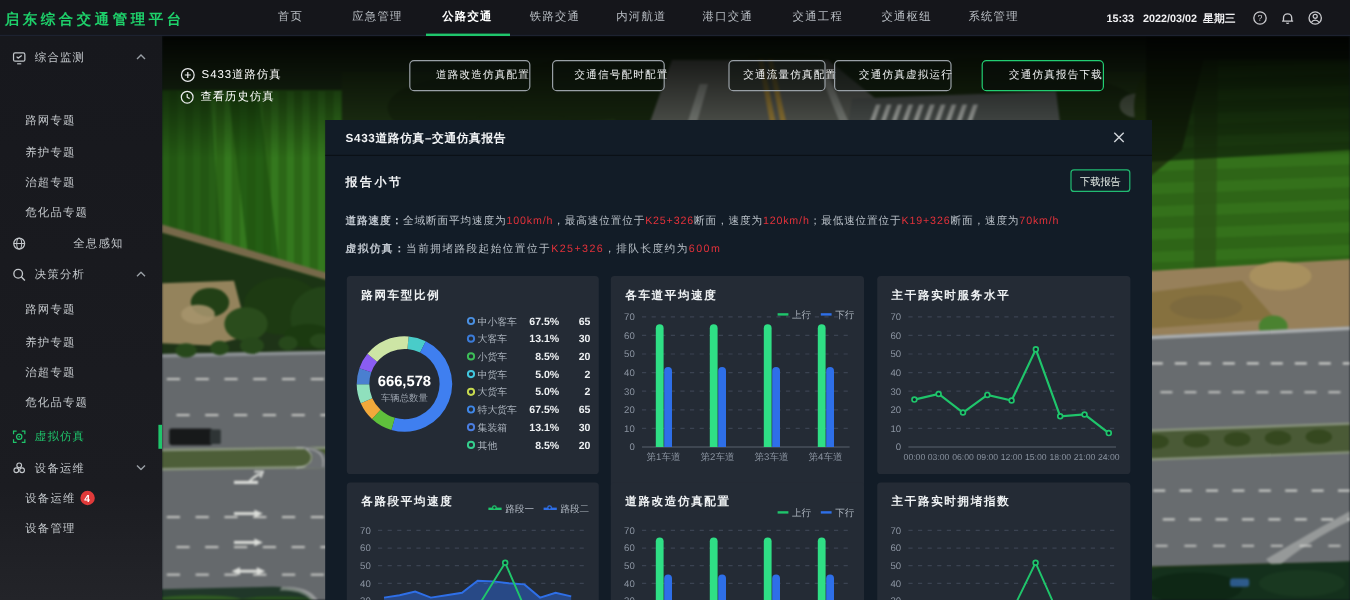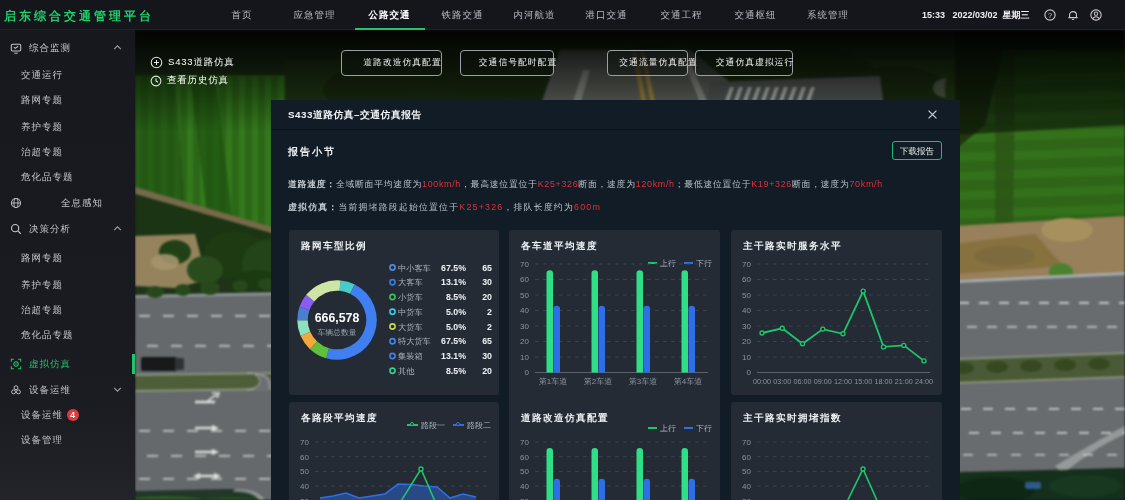--- a/index.html
+++ b/index.html
@@ -278,23 +278,20 @@
         <svg class="ic" viewBox="0 0 14 14">
           <rect x="1.5" y="2.5" width="11" height="8" rx="1.5" fill="none" stroke="#c3c7cb" stroke-width="1.2"></rect>
           <path d="M4.5 6 L6 7.5 L9.5 5" fill="none" stroke="#c3c7cb" stroke-width="1.2"></path>
           <path d="M5 13 L9 13" stroke="#c3c7cb" stroke-width="1.2"></path>
         </svg>
         <span class="lbl">综合监测</span>
         <svg class="car" width="9" height="5" viewBox="0 0 10 6">
           <path d="M1 5 L5 1 L9 5" fill="none" stroke="#9aa0a6" stroke-width="1.4"></path>
         </svg>
       </div>
-    <div class="sitem" style="top:35px;">
-        <span class="lbl" style="margin-left:21px;">交通运行</span>
-      </div>
     <div class="sitem" style="top:60px;">
         <span class="lbl" style="margin-left:21px;">路网专题</span>
       </div>
     <div class="sitem" style="top:87px;">
         <span class="lbl" style="margin-left:21px;">养护专题</span>
       </div>
     <div class="sitem" style="top:112px;">
         <span class="lbl" style="margin-left:21px;">治超专题</span>
       </div>
     <div class="sitem" style="top:137px;">
@@ -400,20 +397,28 @@
         </svg>
         <span>交通流量仿真配置</span>
       </div>
     <div class="btn" style="left:560px; width:98px;">
         <svg width="12" height="11" viewBox="0 0 15 14">
           <rect x="1.5" y="3" width="12" height="8" rx="1.5" fill="none" stroke="#f0f2f3" stroke-width="1.3"></rect>
           <path d="M7.5 3 L7.5 11" stroke="#f0f2f3" stroke-width="1"></path>
           <path d="M4.5 5.5 L4.5 8.5 M10.5 5.5 L10.5 8.5" stroke="#f0f2f3" stroke-width="1.3"></path>
         </svg>
         <span>交通仿真虚拟运行</span>
+      </div>
+    <div class="btn gr" style="left:683px; width:102px;">
+        <svg width="11" height="12" viewBox="0 0 14 15">
+          <rect x="2.5" y="1.5" width="9" height="12" rx="2" fill="none" stroke="#22cd72" stroke-width="1.4"></rect>
+          <circle cx="8.3" cy="5.2" r="1.5" fill="none" stroke="#22cd72" stroke-width="1.1"></circle>
+          <path d="M4.8 5.2 L6 5.2 M4.8 9.5 L9.2 9.5" stroke="#22cd72" stroke-width="1.1"></path>
+        </svg>
+        <span>交通仿真报告下载</span>
       </div>
   </div>
 
   <div class="modal">
     <div class="mhead">
       <div class="mtitle">S433道路仿真–交通仿真报告</div>
       <svg class="mclose" viewBox="0 0 14 14">
           <path d="M2 2 L12 12 M12 2 L2 12" stroke="#cfd4d9" stroke-width="1.5"></path>
         </svg>
     </div>

